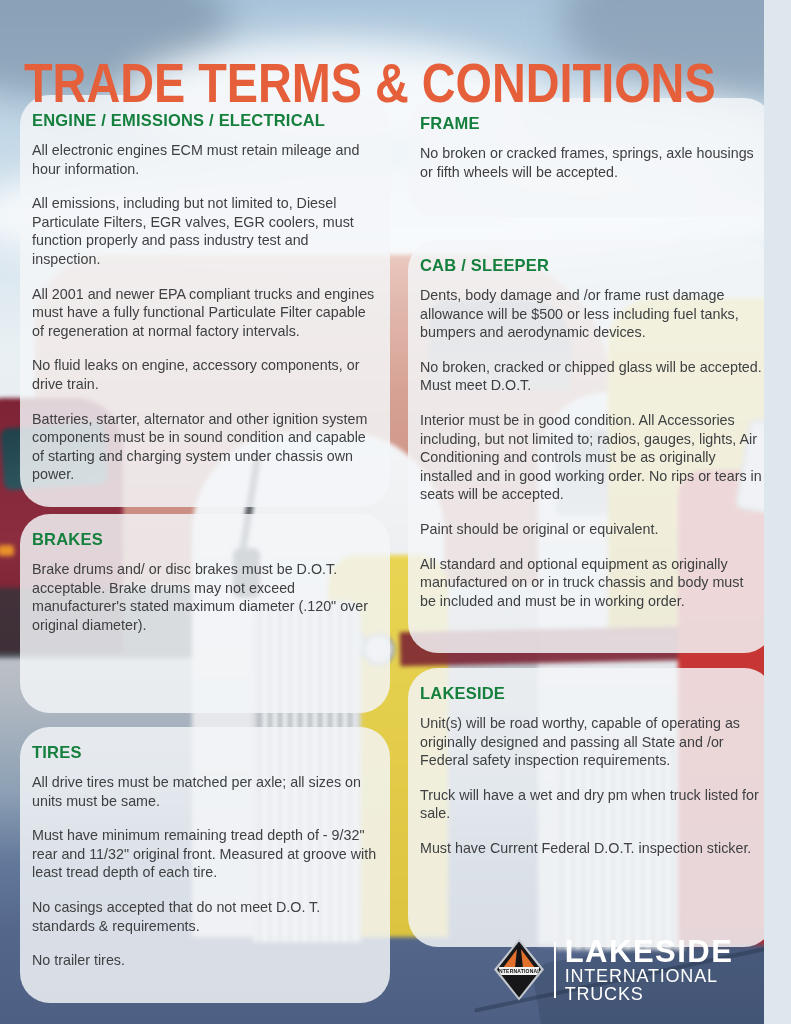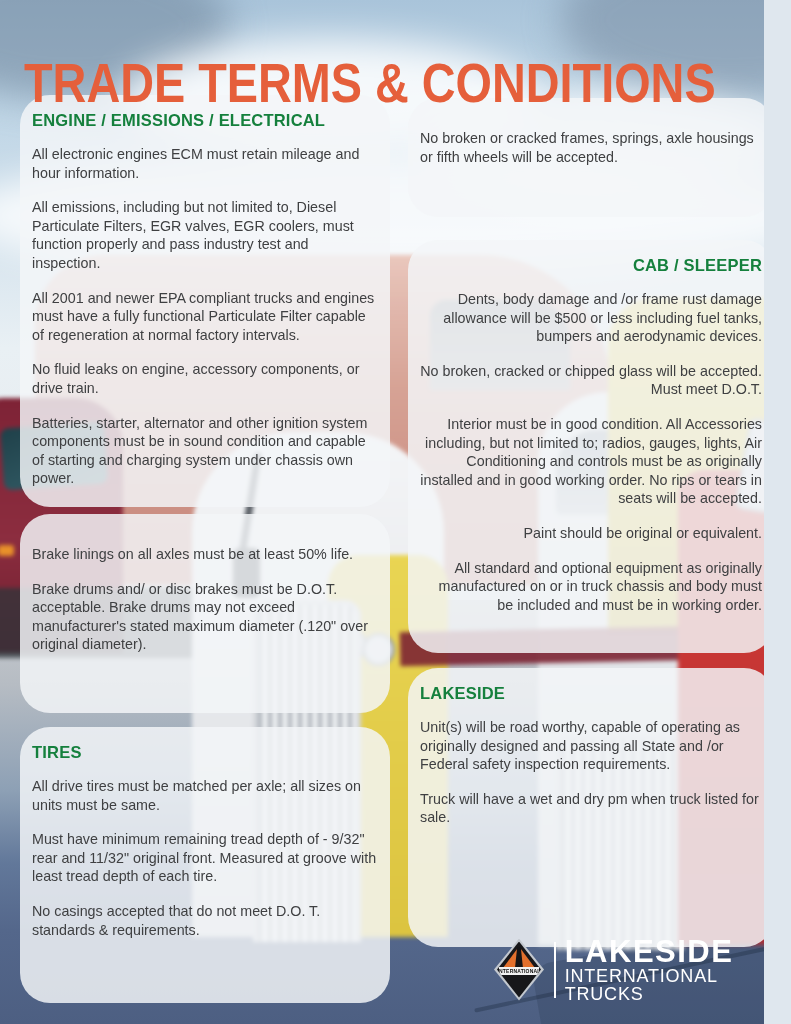--- a/index.html
+++ b/index.html
@@ -84,30 +84,30 @@
 
   .card {
     position:absolute; z-index:5; box-sizing:border-box;
     background:rgba(243,245,248,0.84); border-radius:30px;
     padding:16px 12px 0 12px; overflow:hidden;
   }
   .card-heading {
     margin:0 0 11px 0; font-size:16.5px; font-weight:700; letter-spacing:.2px; color:#15803d;
   }
   .card-para {
-    margin:15px 0 16px 0; font-size:14.3px; line-height:18.6px; color:#3F4042;
+    margin:5px 0 16px 0; font-size:14.3px; line-height:18.6px; color:#3F4042;
   }
 
   .col-left { left:20px; width:370px; }
   .col-right { left:408px; width:366px; }
   #card-engine { top:95px; height:412px; }
   #card-brakes { top:514px; height:199px; }
   #card-tires { top:727px; height:276px; }
   #card-frame { top:98px; height:119px; }
-  #card-cab { top:240px; height:413px;text-align:right; }
+  #card-cab { top:240px; height:413px; }
   #card-general { top:668px; height:279px; }
 
   
   .logo { position:absolute; left:494px; top:936px; z-index:6; display:flex; align-items:center; }
   .diamond-outer {
     position:relative; width:50px; height:62px; flex:0 0 auto;
     clip-path:polygon(50% 0,100% 50%,50% 100%,0 50%); background:#c3c8cf;
   }
   .diamond-inner {
     position:absolute; left:3px; top:3px; right:3px; bottom:3px;
@@ -174,48 +174,51 @@
   <section class="card col-left" id="card-engine">
     <h2 class="card-heading">ENGINE / EMISSIONS / ELECTRICAL</h2>
     <p class="card-para">All electronic engines ECM must retain mileage and hour information.</p>
     <p class="card-para">All emissions, including but not limited to, Diesel Particulate Filters, EGR valves, EGR coolers, must function properly and pass industry test and inspection.</p>
     <p class="card-para">All 2001 and newer EPA compliant trucks and engines must have a fully functional Particulate Filter capable of regeneration at normal factory intervals.</p>
     <p class="card-para">No fluid leaks on engine, accessory components, or drive train.</p>
     <p class="card-para">Batteries, starter, alternator and other ignition system components must be in sound condition and capable of starting and charging system under chassis own power.</p>
   </section>
 
   <section class="card col-left" id="card-brakes">
-    <p class="card-para">Brake linings on all axles must be at least 50% life.</p>
+    <h2 class="card-heading">BRAKES</h2>
     <p class="card-para">Brake drums and/ or disc brakes must be D.O.T. acceptable. Brake drums may not exceed manufacturer's stated maximum diameter (.120" over original diameter).</p>
   </section>
 
   <section class="card col-left" id="card-tires">
     <h2 class="card-heading">TIRES</h2>
     <p class="card-para">All drive tires must be matched per axle; all sizes on units must be same.</p>
     <p class="card-para">Must have minimum remaining tread depth of - 9/32" rear and 11/32" original front. Measured at groove with least tread depth of each tire.</p>
     <p class="card-para">No casings accepted that do not meet D.O. T. standards &amp; requirements.</p>
+    <p class="card-para">No trailer tires.</p>
   </section>
 
   <section class="card col-right" id="card-frame">
+    <h2 class="card-heading">FRAME</h2>
     <p class="card-para">No broken or cracked frames, springs, axle housings or fifth wheels will be accepted.</p>
   </section>
 
   <section class="card col-right" id="card-cab">
     <h2 class="card-heading">CAB / SLEEPER</h2>
     <p class="card-para">Dents, body damage and /or frame rust damage allowance will be $500 or less including fuel tanks, bumpers and aerodynamic devices.</p>
     <p class="card-para">No broken, cracked or chipped glass will be accepted. Must meet D.O.T.</p>
     <p class="card-para">Interior must be in good condition. All Accessories including, but not limited to; radios, gauges, lights, Air Conditioning and controls must be as originally installed and in good working order. No rips or tears in seats will be accepted.</p>
     <p class="card-para">Paint should be original or equivalent.</p>
     <p class="card-para">All standard and optional equipment as originally manufactured on or in truck chassis and body must be included and must be in working order.</p>
   </section>
 
   <section class="card col-right" id="card-general">
     <h2 class="card-heading">LAKESIDE</h2>
     <p class="card-para">Unit(s) will be road worthy, capable of operating as originally designed and passing all State and /or Federal safety inspection requirements.</p>
     <p class="card-para">Truck will have a wet and dry pm when truck listed for sale.</p>
+    <p class="card-para">Must have Current Federal D.O.T. inspection sticker.</p>
   </section>
 
   <div class="logo">
     <div class="diamond-outer">
       <div class="diamond-inner">
         <div class="diamond-orange"></div>
         <div class="diamond-road"></div>
         <div class="diamond-band">
           <span>INTERNATIONAL</span>
         </div>

